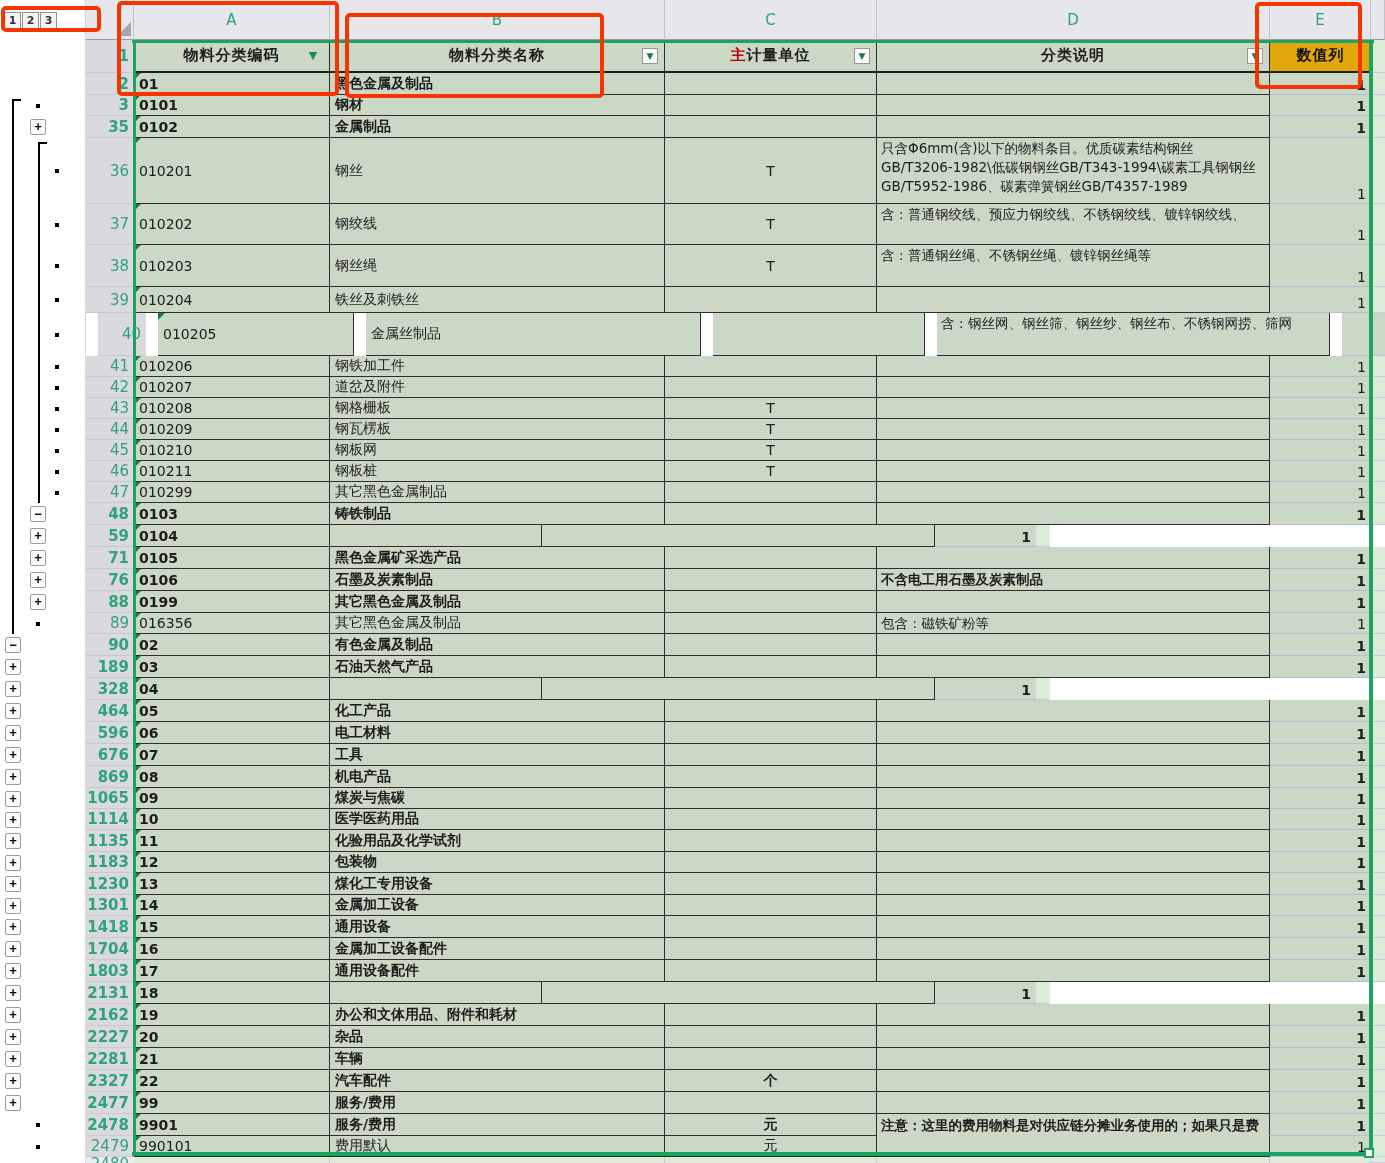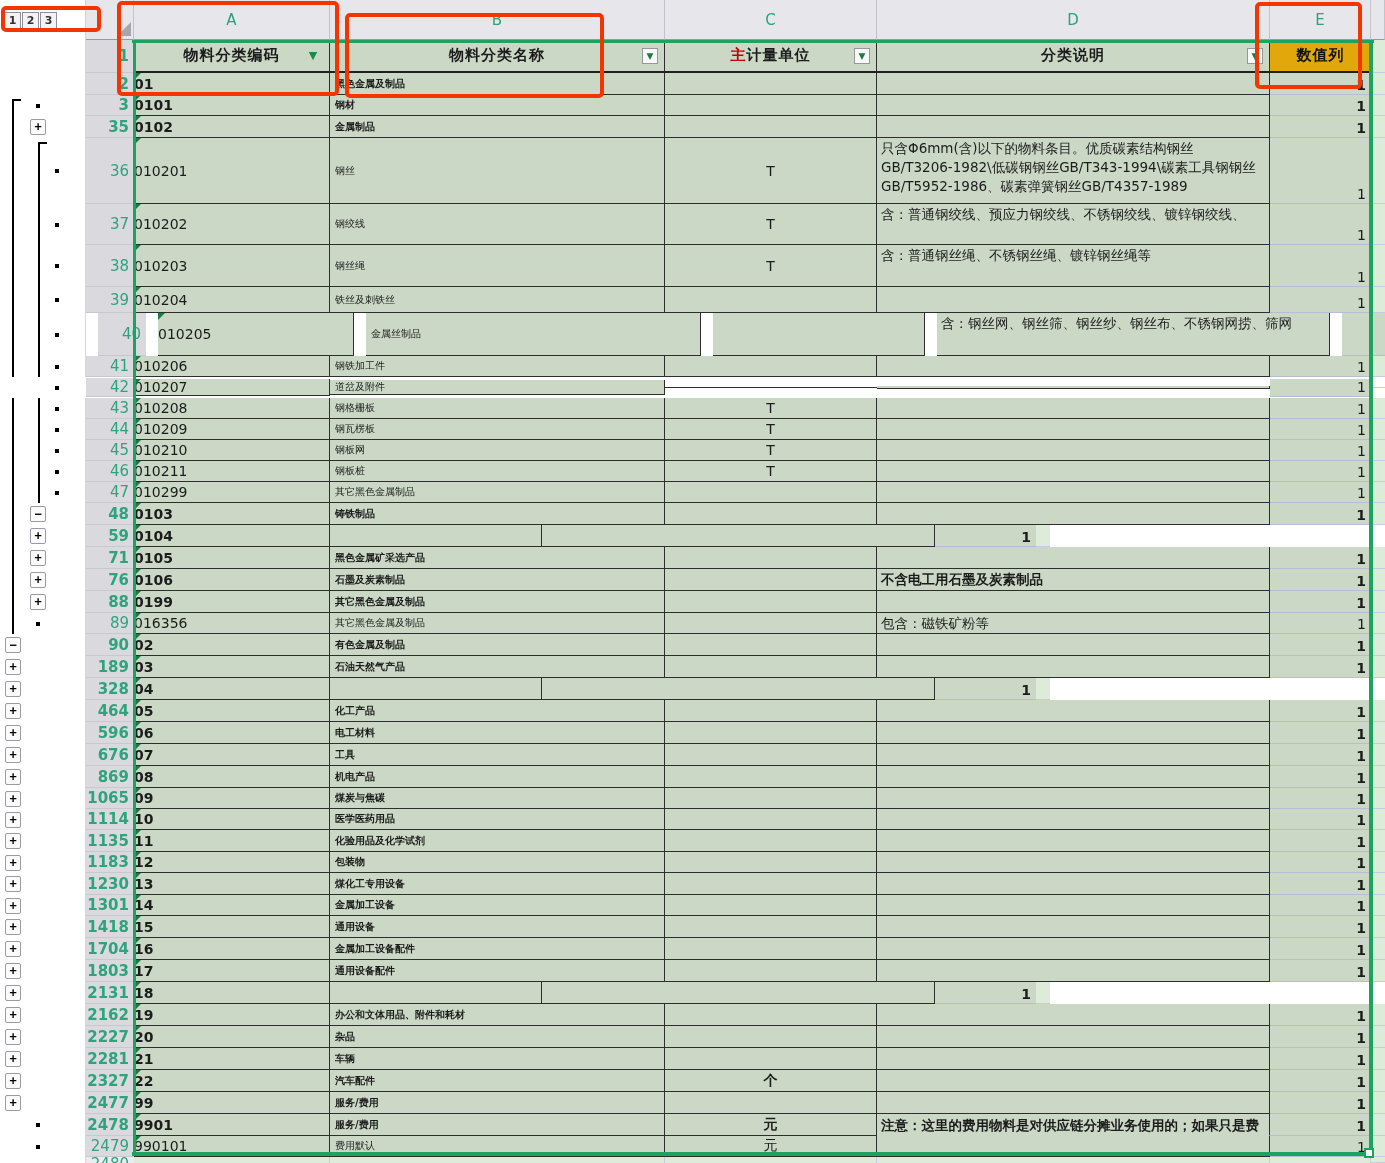--- a/index.html
+++ b/index.html
@@ -21,22 +21,22 @@
 
   
   .grid{position:absolute;left:0;top:40px;width:1385px;}
   .row{display:flex;width:1385px;overflow:hidden;}
   .row>div{flex-shrink:0;position:relative;display:flex;}
   .oc{width:86px;background:#fff;border-right:1px solid #d8d8d8;}
   .rn{width:48px;background:#d9d9de;color:#2fa37c;font-size:15px;
       justify-content:flex-end;align-items:center;padding-right:5px;border-bottom:1px solid #c8c8cf;}
   .ca{width:196px;} .cb{width:335px;} .cc{width:212px;} .cd{width:393px;} .ce{width:101px;} .cf{width:14px;}
   .ca,.cb,.cc,.cd{background:#cbd8c6;border-right:1px solid #2e2e2e;border-bottom:1px solid #2e2e2e;}
-  .ca{align-items:center;font-size:14px;}
-  .cb{align-items:center;padding-left:5px;font-size:10px;}
+  .ca{align-items:center;padding-left:5px;font-size:14px;}
+  .cb{align-items:center;padding-left:5px;font-size:14px;}
   .cc{align-items:center;justify-content:center;font-size:14px;}
   .cd{align-items:flex-start;padding:1px 4px;overflow:hidden;font-size:13.5px;}
   .dtxt{display:block;line-height:19px;}
   .cd.nb{border-bottom-color:transparent;}
   .cd.d2{overflow:visible;z-index:2;}
   .cd.d2 .dtxt{position:absolute;top:2px;left:4px;right:4px;height:40px;}
   .ce{background:#cbd8c6;border-bottom:1px solid #b9bcd9;justify-content:flex-end;
       align-items:flex-end;padding:0 5px 1px 0;font-size:14px;}
   .cf{background:#ddebd9;border-bottom:1px solid #c9c9e2;}
   .bold .ctx,.bold .dtxt{font-weight:bold;}
@@ -334,21 +334,21 @@
           <div class="cb">
             <span class="ctx">钢铁加工件</span>
           </div>
           <div class="cc"></div>
           <div class="cd"></div>
           <div class="ce">
             <span class="ctx">1</span>
           </div>
           <div class="cf"></div>
         </div>
-        <div class="row" style="height: 21px; align-items: center;">
+        <div class="row" style="height: 21px;">
           <div class="oc">
             <span class="obr" style="left: 12px;"></span>
             <span class="obr" style="left: 38px;"></span>
             <span class="odot" style="left: 55px;"></span>
           </div>
           <div class="rn">
             <span class="ctx">42</span>
           </div>
           <div class="ca">
             <span class="ctx">010207</span>

